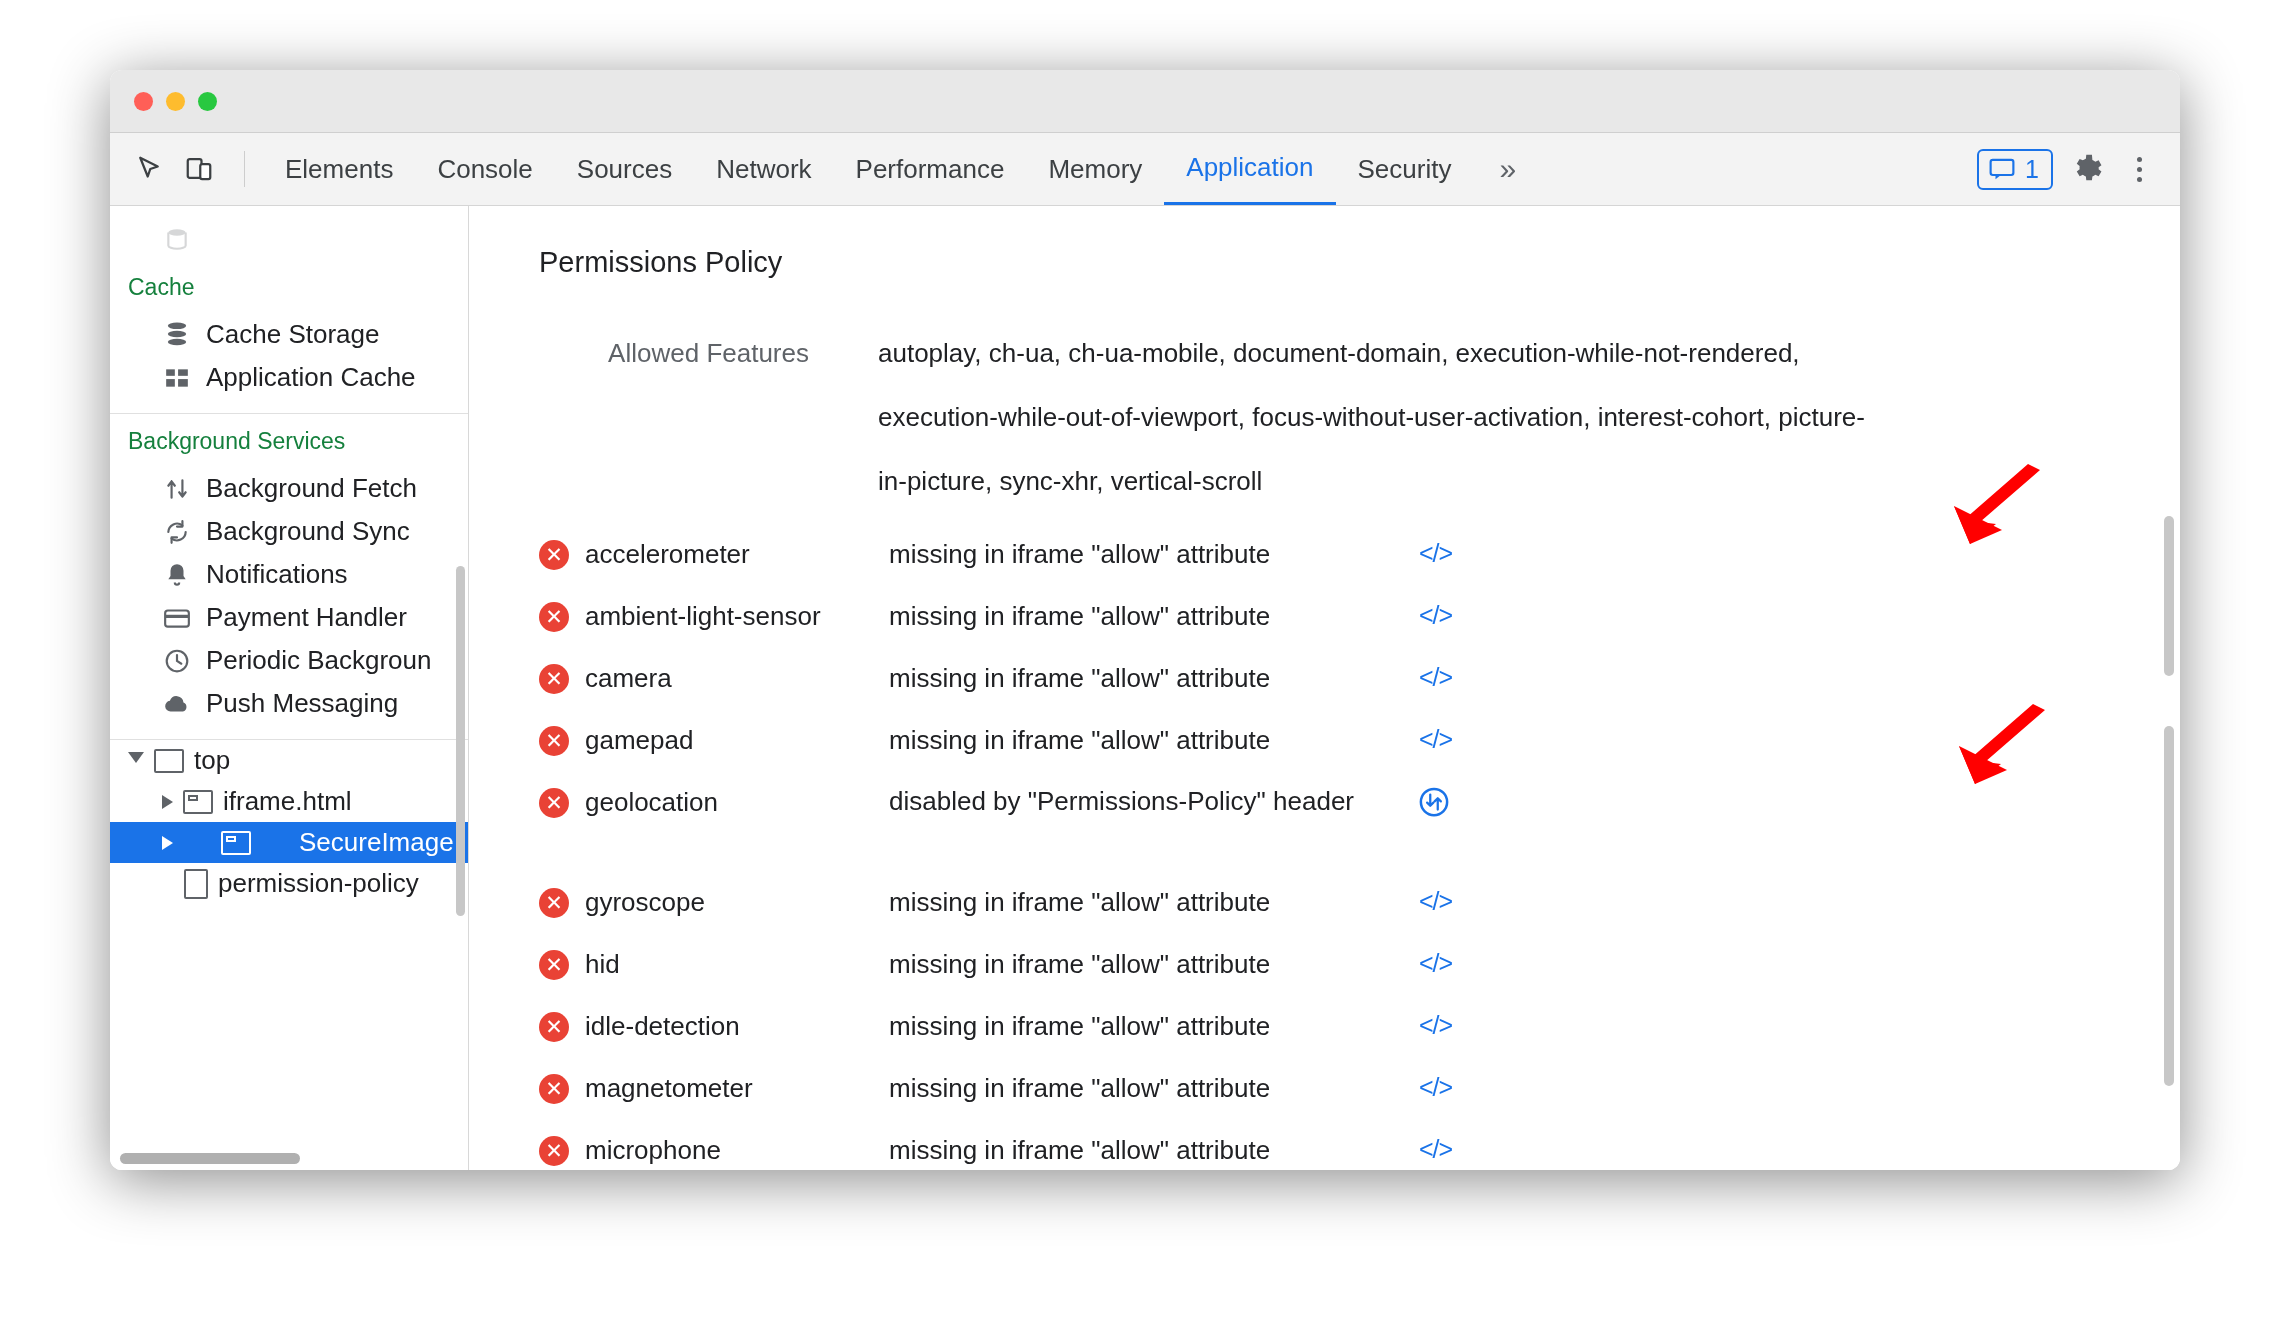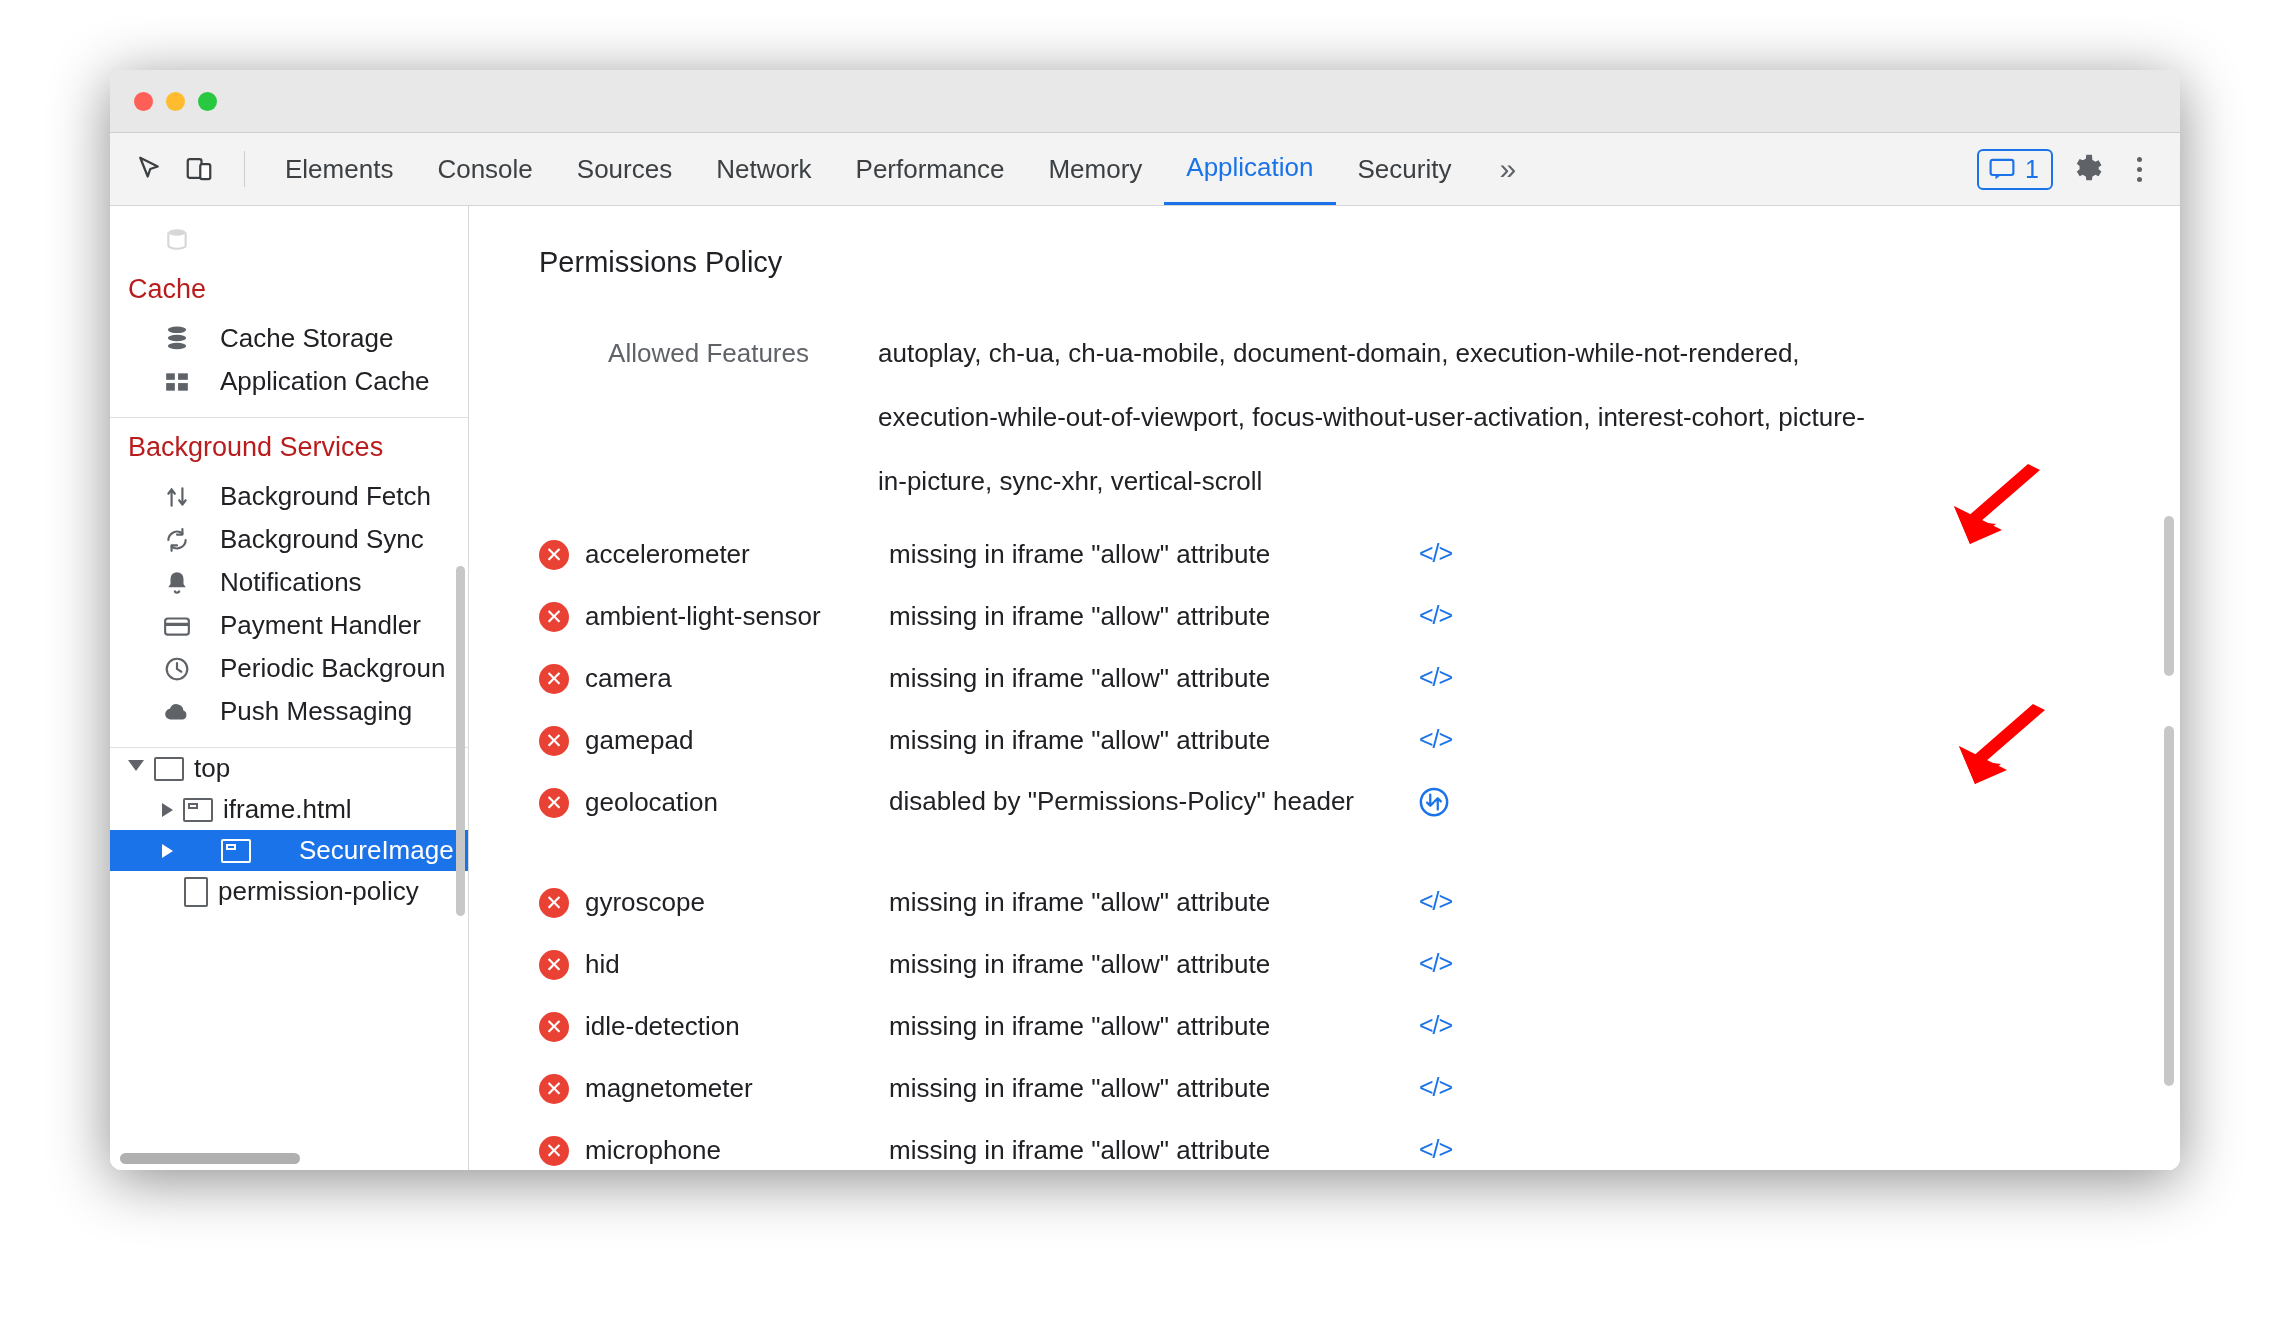--- a/index.html
+++ b/index.html
@@ -148,28 +148,28 @@
     position: relative;
     overflow: hidden;
     flex: none;
   }
   .sb-scroll {
     position: absolute;
     top: -18px; left: 0; right: 0; bottom: 22px;
     overflow: hidden;
   }
   .sb-section {
-    font-size: 27px;
-    color: #b91c1c;
+    font-size: 23px;
+    color: #15803d;
     padding: 14px 0 12px 18px;
   }
   .sb-item {
     display: flex;
     align-items: center;
-    gap: 28px;
+    gap: 14px;
     padding: 6px 0 6px 52px;
     font-size: 26px;
     color: #202124;
     white-space: nowrap;
   }
   .sb-item .ico { width: 30px; height: 30px; display: flex; align-items: center; justify-content: center; flex: none;}
   .sb-sep {
     height: 1px;
     background: #e0e0e0;
     margin: 14px 0 0 0;

